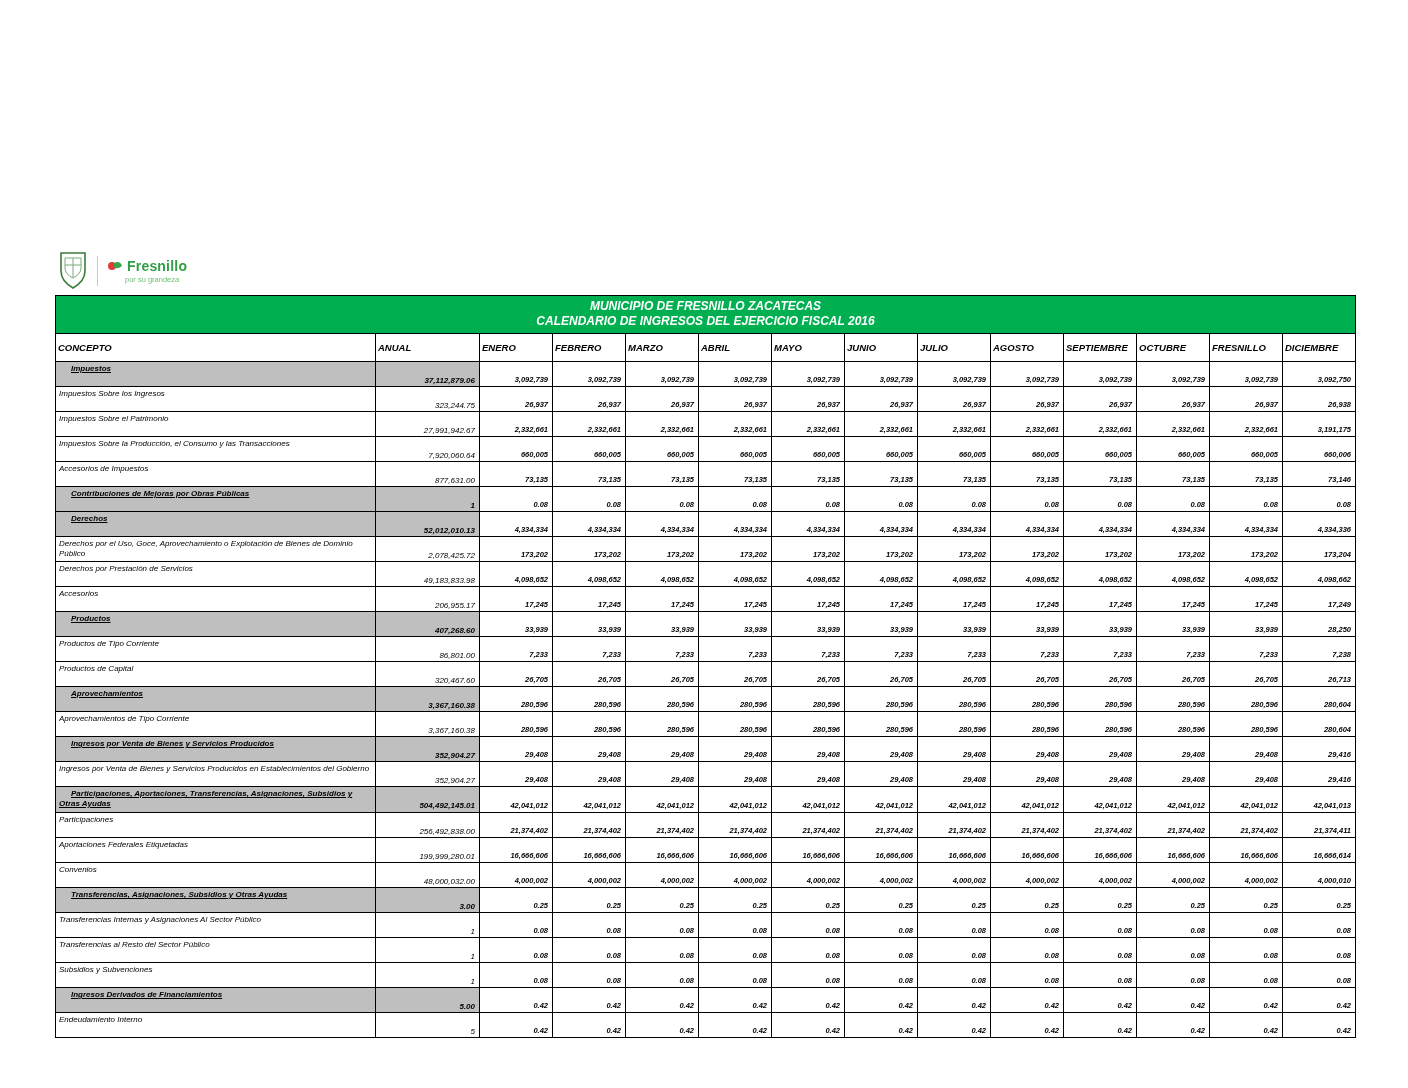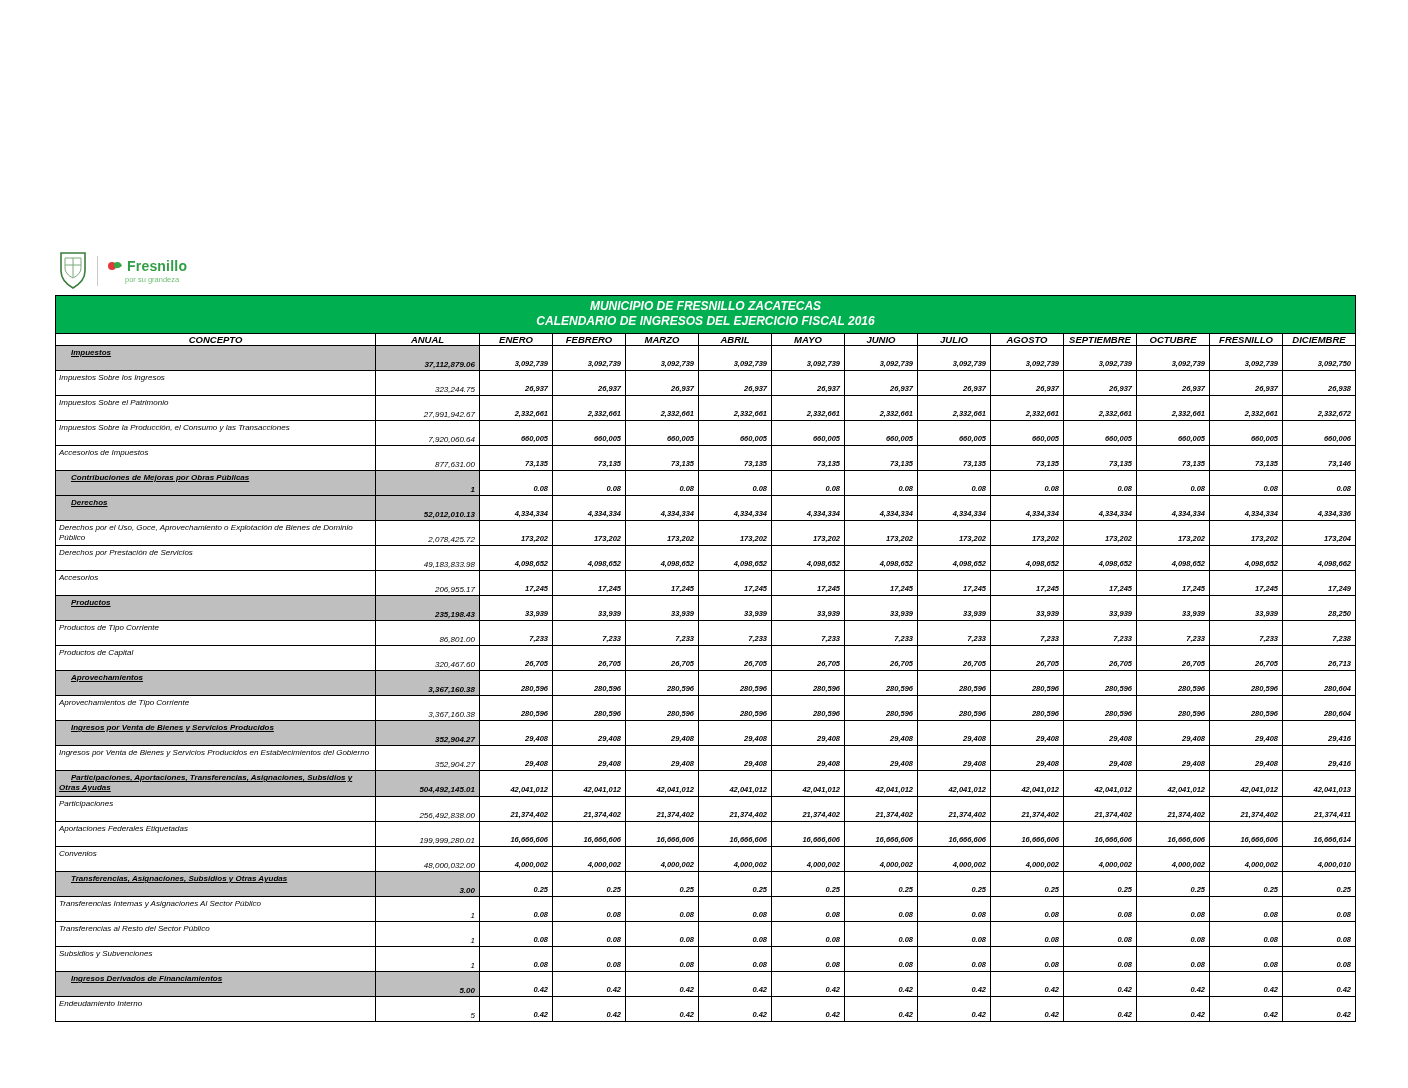--- a/index.html
+++ b/index.html
@@ -83,22 +83,22 @@
     font-weight: bold;
     font-size: 12px;
     line-height: 15px;
     padding: 3px 0 4px 0;
     border: 1px solid #000;
   }
   th {
     font-size: 9.5px;
     font-weight: bold;
     color: #000;
-    text-align: center;
-    padding: 0 2px;
+    text-align: left;
+    padding: 8px 2px;
     background: #ffffff;
     vertical-align: middle;
   }
   td.concept {
     font-size: 8px;
     color: #000;
     text-align: left;
     vertical-align: top;
     padding: 2px 3px 1px 3px;
     line-height: 9.5px;
@@ -238,21 +238,21 @@
             <td class="month">2,332,661</td>
             <td class="month">2,332,661</td>
             <td class="month">2,332,661</td>
             <td class="month">2,332,661</td>
             <td class="month">2,332,661</td>
             <td class="month">2,332,661</td>
             <td class="month">2,332,661</td>
             <td class="month">2,332,661</td>
             <td class="month">2,332,661</td>
             <td class="month">2,332,661</td>
-            <td class="month">2,332,672</td>
+            <td class="month">3,191,175</td>
           </tr>
           <tr class="h16">
             <td class="concept"><span>Impuestos Sobre la Producción, el Consumo y las Transacciones</span></td>
             <td class="anual">7,920,060.64</td>
             <td class="month">660,005</td>
             <td class="month">660,005</td>
             <td class="month">660,005</td>
             <td class="month">660,005</td>
             <td class="month">660,005</td>
             <td class="month">660,005</td>
@@ -354,21 +354,21 @@
             <td class="month">17,245</td>
             <td class="month">17,245</td>
             <td class="month">17,245</td>
             <td class="month">17,245</td>
             <td class="month">17,245</td>
             <td class="month">17,245</td>
             <td class="month">17,249</td>
           </tr>
           <tr class="section h16">
             <td class="concept"><span>Productos</span></td>
-            <td class="anual">235,198.43</td>
+            <td class="anual">407,268.60</td>
             <td class="month">33,939</td>
             <td class="month">33,939</td>
             <td class="month">33,939</td>
             <td class="month">33,939</td>
             <td class="month">33,939</td>
             <td class="month">33,939</td>
             <td class="month">33,939</td>
             <td class="month">33,939</td>
             <td class="month">33,939</td>
             <td class="month">33,939</td>

